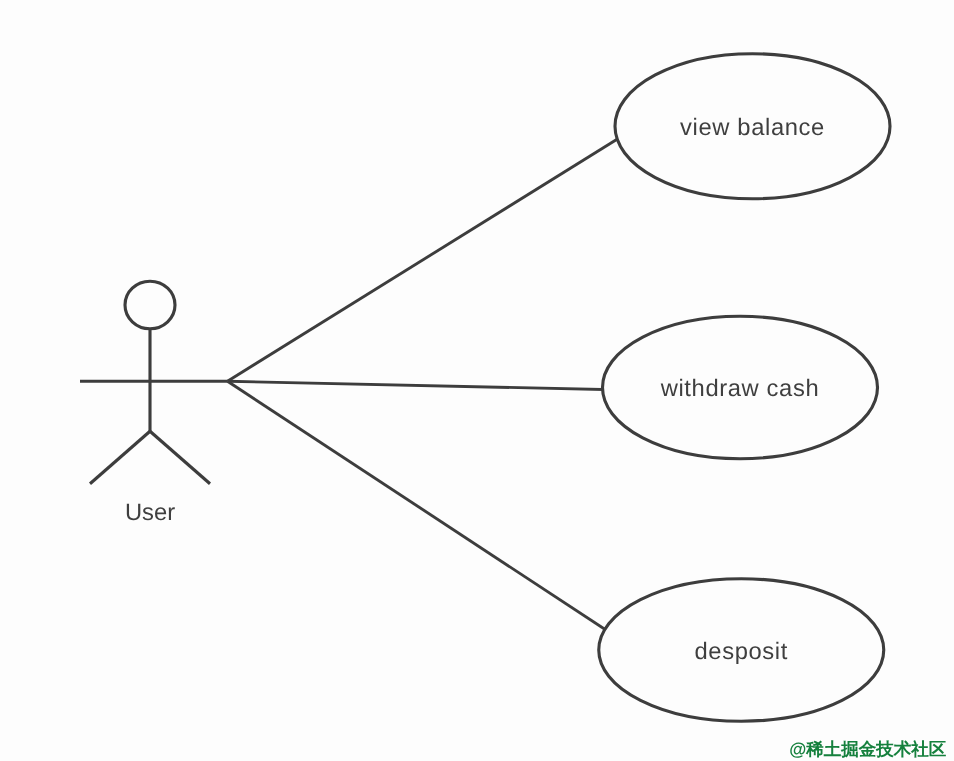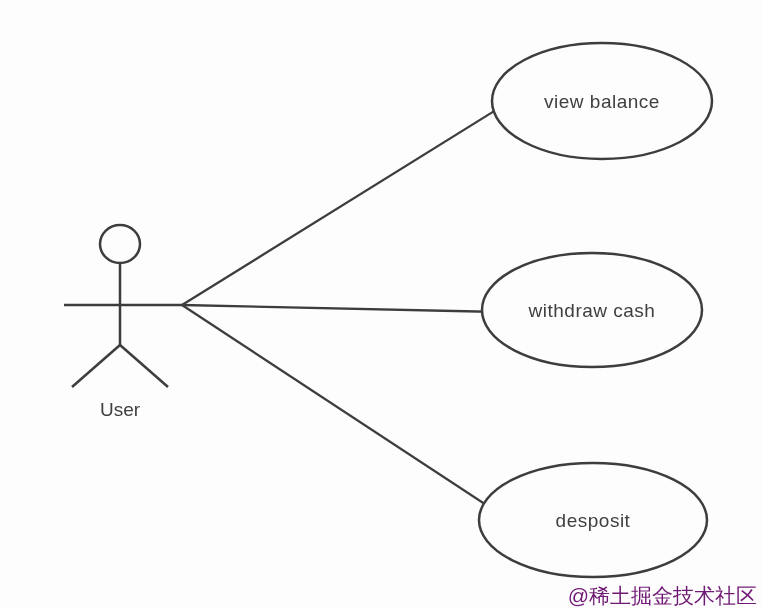--- a/index.html
+++ b/index.html
@@ -50,23 +50,23 @@
   }
   .watermark {
     position: absolute;
     right: 6px;
     bottom: 2px;
     text-align: right;
     line-height: 1.1;
     pointer-events: none;
   }
   .watermark-community {
-    color: #701a75;
-    font-size: 21px;
-    font-weight: normal;
+    color: #15803d;
+    font-size: 14px;
+    font-weight: bold;
   }
   .watermark-url {
     color: #dcdcdc;
     font-size: 13px;
     margin-top: 1px;
   }
 </style>
 </head>
 <body>
 

